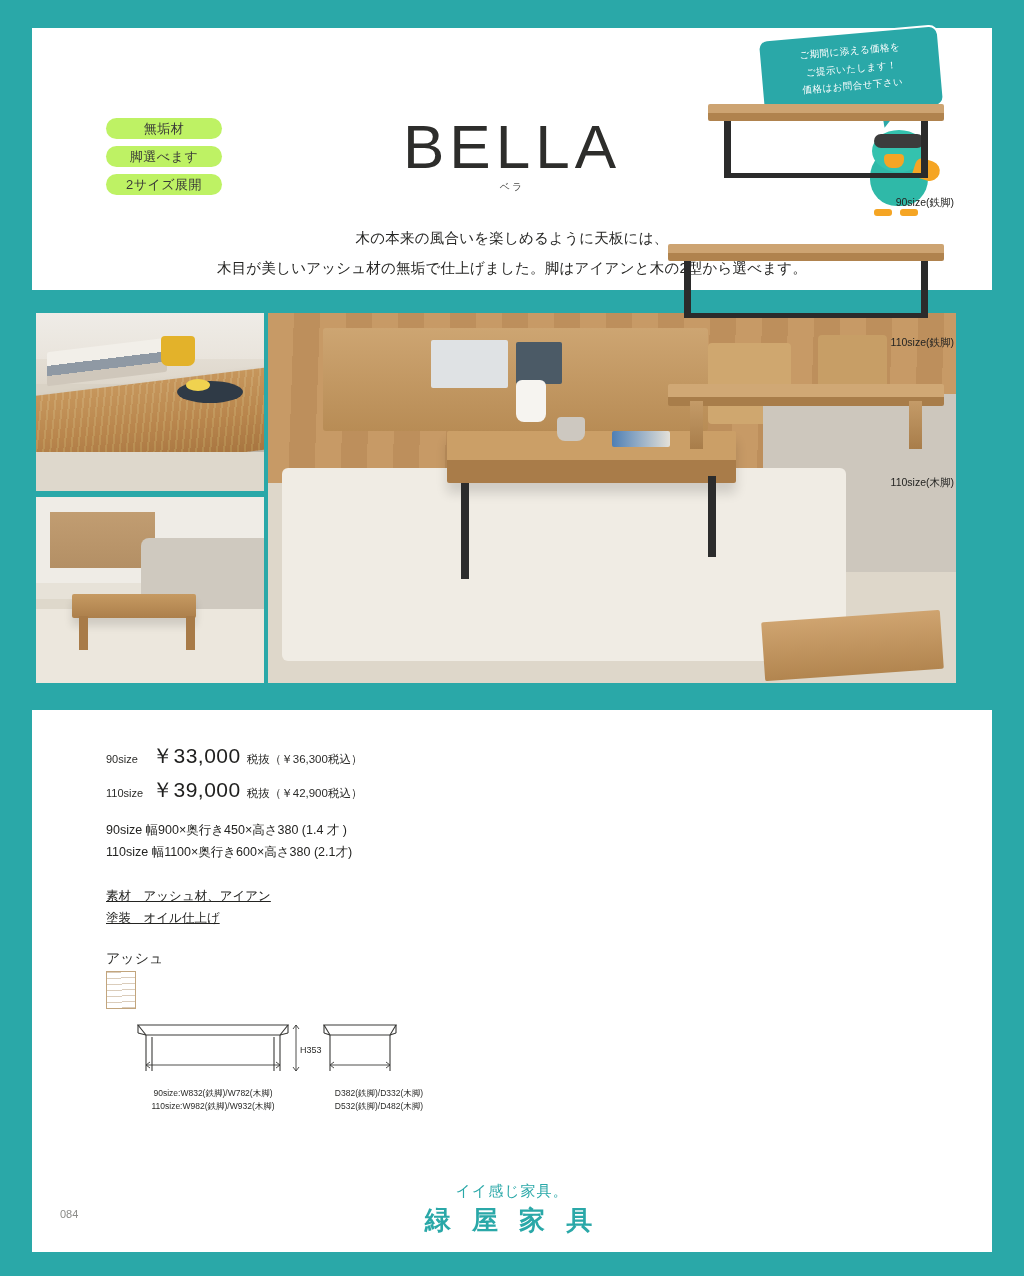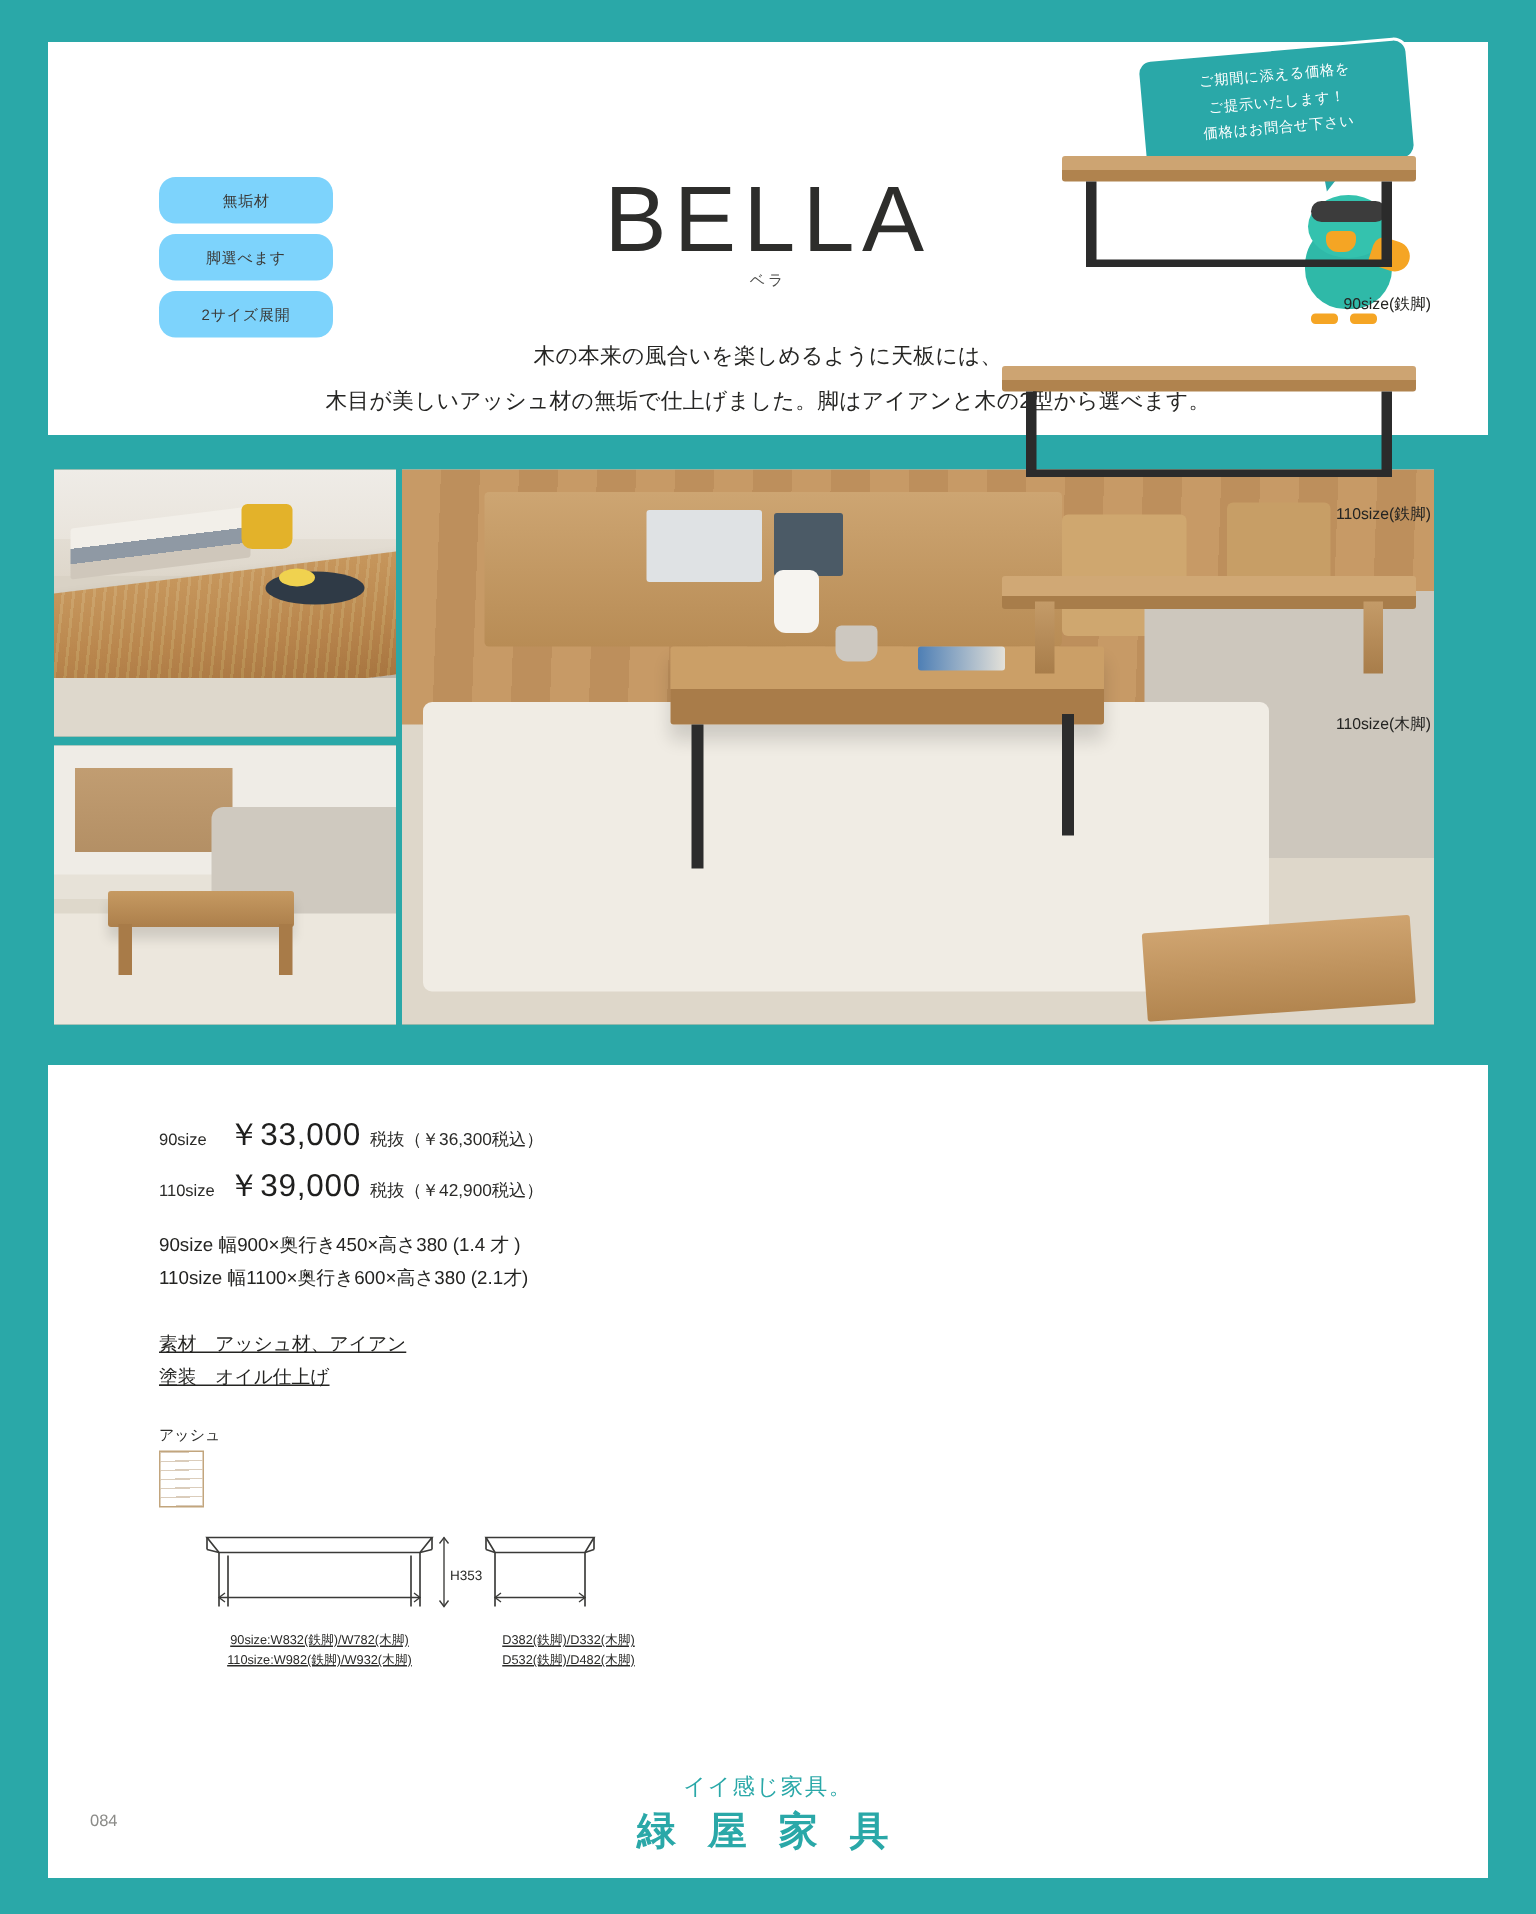--- a/index.html
+++ b/index.html
@@ -21,25 +21,25 @@
   
   .header {
     position: absolute; left: 0; top: 0; width: 100%; height: 262px;
     background: #fff;
   }
   .badges {
     position: absolute; left: 74px; top: 90px;
     display: flex; flex-direction: column; gap: 7px;
   }
   .badge {
-    width: 116px; height: 31px;
+    width: 116px; height: 21px;
     border-radius: 11px;
-    background: #7dd3fc;
+    background: #bef264;
     color: #3a3a38;
-    font-size: 10px;
+    font-size: 13px;
     display: flex; align-items: center; justify-content: center;
     letter-spacing: .5px;
   }
   .title-wrap {
     position: absolute; left: 0; top: 88px; width: 100%;
     text-align: center;
   }
   .title {
     font-family: "Liberation Sans", sans-serif;
     font-size: 62px;
@@ -295,38 +295,38 @@
   .ptax  { font-size: 11.5px; color: #2b2b29; margin-left: 6px; }
   .dims {
     margin-left: 74px; margin-top: 16px;
     font-size: 12.5px; line-height: 1.75; color: #242422;
   }
   .matl {
     margin-left: 74px; margin-top: 22px;
     font-size: 12.5px; line-height: 1.75; color: #242422; text-decoration: underline;
   }
   .swatch-wrap { margin-left: 74px; margin-top: 20px; }
-  .swatch-label { font-size: 10px; color: #2b2b29; margin-bottom: 3px; }
+  .swatch-label { font-size: 14px; color: #2b2b29; margin-bottom: 3px; }
   .swatch {
     width: 30px; height: 38px;
     background: repeating-linear-gradient(180deg,#d8b municipal 0 0),
                 linear-gradient(180deg,#d9b98c,#c9a273);
     border: 1px solid #c2a57d;
     position: relative;
     overflow: hidden;
   }
   .swatch:after {
     content: ""; position: absolute; inset: 0;
     background: repeating-linear-gradient(178deg, rgba(150,110,60,.35) 0 1px, rgba(255,255,255,0) 1px 6px);
   }
 
   
   .drawings { position: absolute; left: 96px; top: 985px; }
   .dw-caption {
-    font-size: 8.5px; color: #2b2b29; line-height: 1.5; text-align: center; text-decoration: underline;
+    font-size: 8.5px; color: #2b2b29; line-height: 1.5; text-align: center;
   }
 
   
   .thumbs { position: absolute; right: 32px; top: 60px; width: 300px; }
   .thumb { position: relative; margin-bottom: 10px; }
   .thumb-caption {
     text-align: right; font-size: 10.5px; color: #242422;
     padding-right: 6px; margin-top: 4px;
   }
   .tbl {

